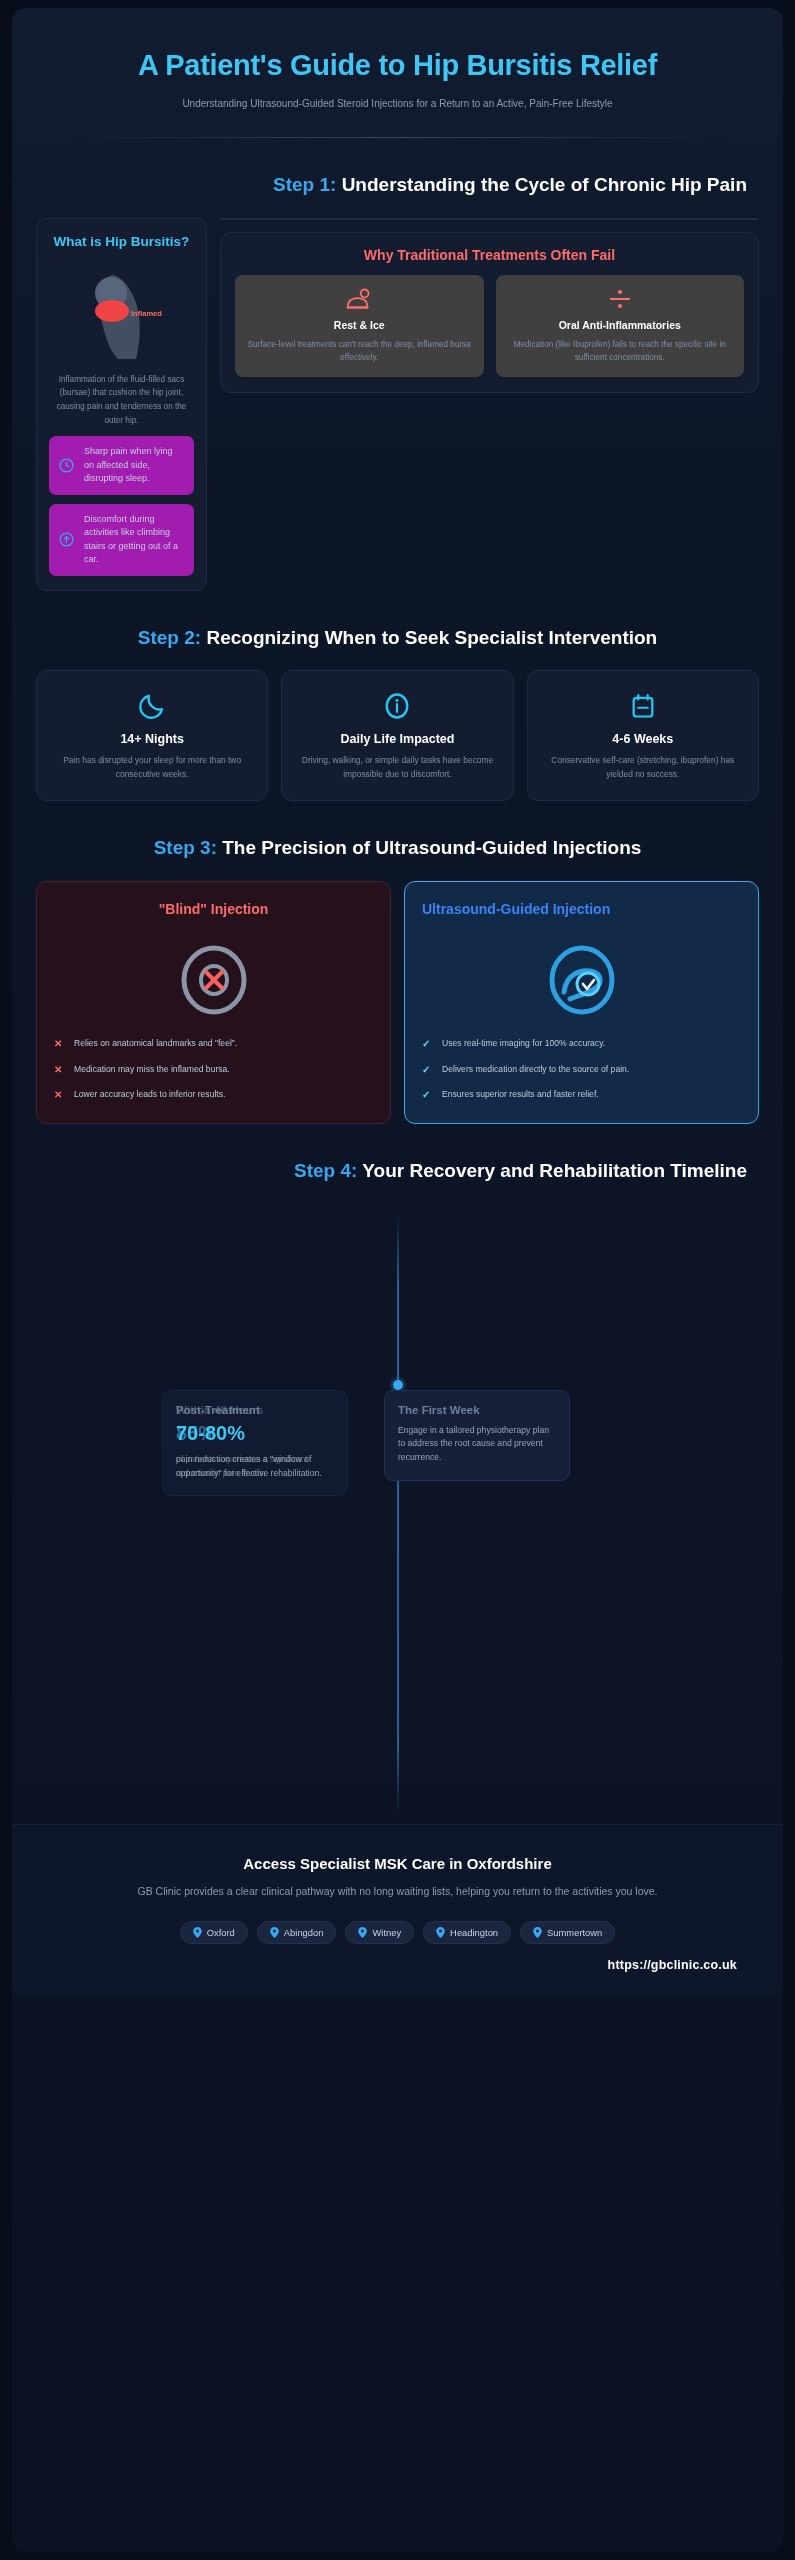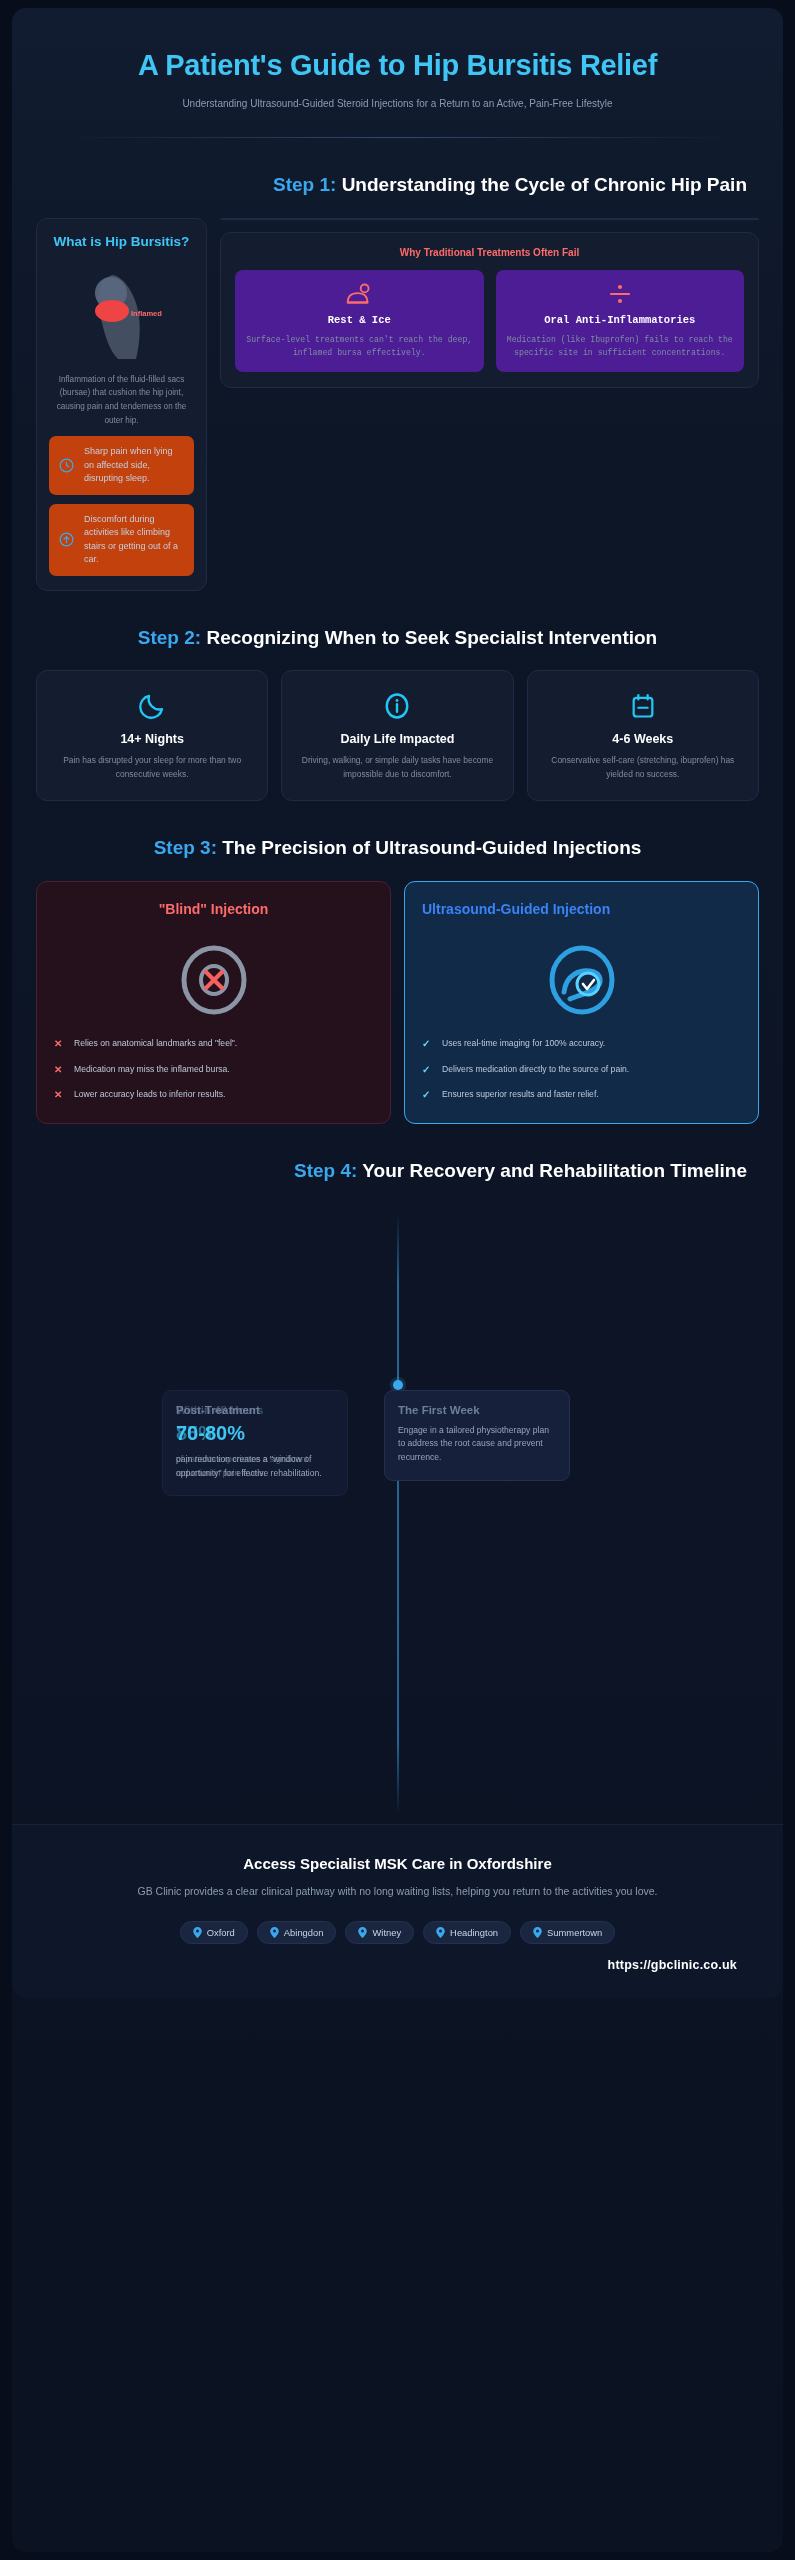--- a/index.html
+++ b/index.html
@@ -64,41 +64,41 @@
   .s1-right { flex:1; display:flex; flex-direction:column; gap:12px; }
 
   .hip-wrap { height:108px; display:flex; align-items:center; justify-content:center; margin-top:12px; }
   .desc {
     font-size:8.2px; line-height:1.65; color:#7e8ca3;
     text-align:center; padding:4px 14px 0 14px;
   }
   .sym {
     display:flex; align-items:center; gap:9px;
     margin:9px 12px 0 12px; padding:9px 9px;
-    background:#c2410c; border-radius:7px;
+    background:#a21caf; border-radius:7px;
   }
   .sym .txt { font-size:9px; line-height:1.5; color:#c4cfe0; }
   .sym svg { flex:0 0 17px; }
 
   
   .stats { display:flex; justify-content:center; gap:56px; padding:16px 0 19px 0; }
   .stat { text-align:center; }
   .stat .fig { margin-bottom:8px; }
   .stat .val { font-size:21px; font-weight:700; color:#3aa8ef; line-height:1.1; }
   .stat .cap { font-size:9.5px; color:#8d9bb2; margin-top:3px; }
 
   
   .fail-title {
-    text-align:center; color:#ff6b6b; font-size:10px;
+    text-align:center; color:#ff6b6b; font-size:14px;
     font-weight:700; padding:14px 8px 0 8px;
   }
   .fail-grid { display:flex; gap:12px; padding:12px 14px 15px 14px; }
   .fail-item {
-    flex:1; background:#4c1d95; border-radius:8px;
-    padding:12px 9px 13px 9px; text-align:center;font-family:Liberation Mono, monospace;
+    flex:1; background:#404040; border-radius:8px;
+    padding:12px 9px 13px 9px; text-align:center;
   }
   .fail-item .ic { height:24px; margin-bottom:7px; }
   .fail-item h4 { font-size:10.5px; font-weight:700; color:#ffffff; line-height:1.35; }
   .fail-item p { font-size:8.2px; line-height:1.6; color:#7e8ca3; margin-top:6px; }
 
   
   .s2 { display:flex; gap:13px; }
   .s2 .card { flex:1; text-align:center; padding:20px 13px 18px 13px; }
   .s2 .ic { height:30px; margin-bottom:11px; }
   .s2 h4 { font-size:12.5px; font-weight:700; color:#ffffff; }

